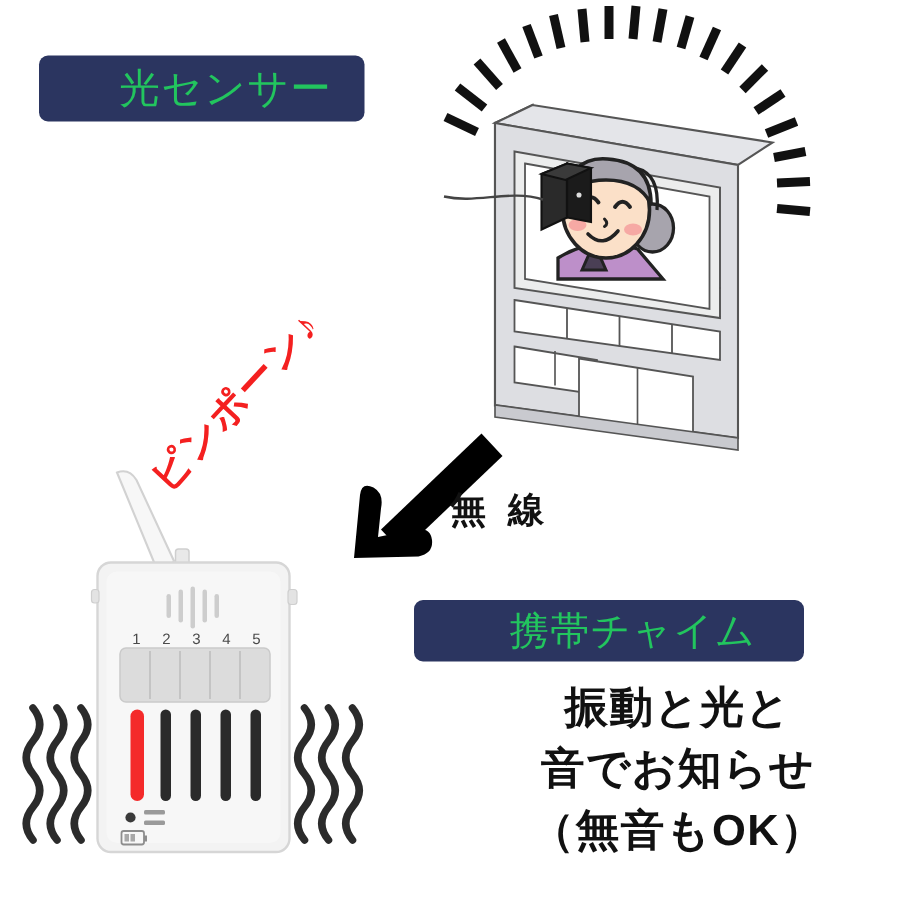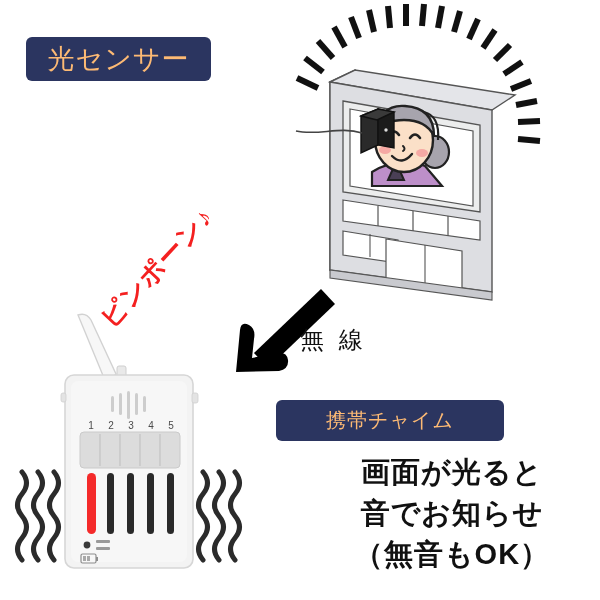--- a/index.html
+++ b/index.html
@@ -8,45 +8,46 @@
     background:#ffffff;
     font-family:"Liberation Sans","DejaVu Sans",sans-serif;
     overflow:hidden;
   }
   #stage{position:relative;width:600px;height:600px;overflow:hidden;background:#fff;}
 
   
   .badge{
     position:absolute;
     background:#2b3560;
-    color:#fdba74;
+    color:#22c55e;
     border-radius:6px;
     display:flex;align-items:center;justify-content:center;
     letter-spacing:1px;
     font-weight:500;
     white-space:nowrap;
+    padding-left:32px;
   }
   #badge-light{left:26px;top:37px;width:185px;height:44px;font-size:27px;}
-  #badge-chime{left:276px;top:400px;width:228px;height:41px;font-size:20px;}
+  #badge-chime{left:276px;top:400px;width:228px;height:41px;font-size:26px;}
 
   
   .copy{
     position:absolute;
     color:#111111;
     font-weight:700;
     line-height:1.42;
     white-space:pre;
     letter-spacing:1px;
   }
   #copy-light{left:30px;top:96px;width:260px;font-size:29px;text-align:center;}
   #copy-chime{left:312px;top:452px;width:280px;font-size:29px;text-align:center;}
 
   #label-musen{
     position:absolute;left:300px;top:324px;
-    font-size:24px;font-weight:400;color:#111;letter-spacing:4px;
+    font-size:24px;font-weight:700;color:#111;letter-spacing:4px;
   }
 
   
   #pinpon{
     position:absolute;left:118px;top:300px;
     color:#f42020;font-size:26px;font-weight:700;
     transform:rotate(-47deg);transform-origin:left bottom;
     white-space:nowrap;letter-spacing:1px;
   }
 
@@ -214,17 +215,17 @@
 
   <div class="badge" id="badge-light">光センサー</div>
 
 
   <div id="pinpon">ピンポーン♪</div>
 
   <div id="label-musen">無 線</div>
 
   <div class="badge" id="badge-chime">携帯チャイム</div>
 
-  <div class="copy" id="copy-chime">画面が光ると
+  <div class="copy" id="copy-chime">振動と光と
 音でお知らせ
 （無音もOK）</div>
 
 </div>
 
 </body></html>

